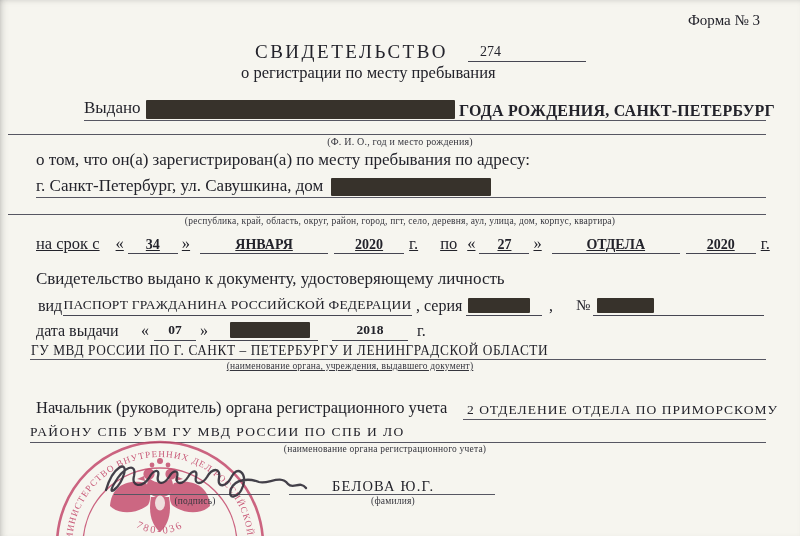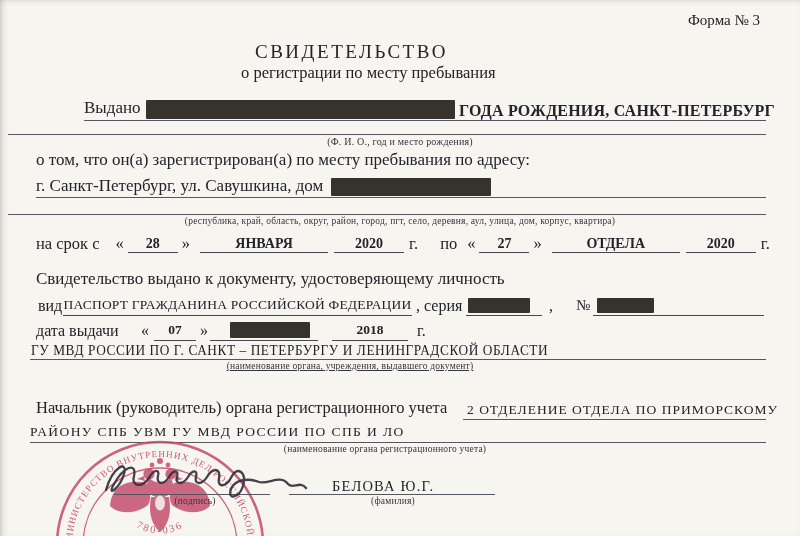--- a/index.html
+++ b/index.html
@@ -20,21 +20,21 @@
   .title-main{left:255px;top:41px;font-size:19px;letter-spacing:2.5px;}
   .title-num{left:468px;top:44px;width:106px;border-bottom:1.3px solid #464652;font-size:14px;padding:0 0 1px 12px;}
   .subtitle{left:241px;top:63px;font-size:16.5px;}
 
   .issued-label{left:84px;top:98px;font-size:17px;}
   .issued-value{left:459px;top:102px;font-size:16px;font-weight:bold;letter-spacing:.2px;}
 
   .statement{left:36px;top:150px;font-size:17px;}
   .address{left:36px;top:176px;font-size:17px;}
 
-  .period{left:36px;top:234px;right:28px;display:flex;align-items:center;font-size:16.5px;white-space:nowrap;}
+  .period{left:36px;top:234px;right:28px;display:flex;align-items:flex-end;font-size:16.5px;white-space:nowrap;text-decoration:underline;}
   .period .lbl{margin-right:12px;}
   .period .q{margin:0 4px;}
   .period .day{width:50px;}
   .period .month{width:128px;margin:0 6px;}
   .period .year{width:70px;margin-right:5px;}
   .period .g{margin-right:18px;}
   .period .po{margin:0 6px 0 4px;}
 
   .doc-statement{left:36px;top:269px;font-size:17px;}
   .vid-label{left:38px;top:297px;font-size:16px;}
@@ -66,40 +66,41 @@
   .sig-svg{left:100px;top:454px;z-index:4;}
 </style>
 </head>
 <body>
 
 <div class="paper">
 
   <div class="abs forma">Форма № 3</div>
 
   <div class="abs title-main">СВИДЕТЕЛЬСТВО</div>
+  <div class="abs title-num">274</div>
   <div class="abs subtitle">о регистрации по месту пребывания</div>
 
   <div class="abs issued-label">Выдано</div>
   <div class="redact" style="left:146px;top:100px;width:309px;height:19px;"></div>
   <div class="abs issued-value">ГОДА РОЖДЕНИЯ, САНКТ-ПЕТЕРБУРГ</div>
   <div class="hline" style="left:84px;top:120px;width:682px;"></div>
   <div class="hline" style="left:8px;top:134px;width:758px;"></div>
   <div class="cap" style="left:0;top:136px;width:100%;font-size:10px;">(Ф. И. О., год и место рождения)</div>
 
   <div class="abs statement">о том, что он(а) зарегистрирован(а) по месту пребывания по адресу:</div>
   <div class="abs address">г. Санкт-Петербург, ул. Савушкина, дом</div>
   <div class="redact" style="left:331px;top:178px;width:160px;height:18px;"></div>
   <div class="hline" style="left:36px;top:197px;width:730px;"></div>
   <div class="hline" style="left:8px;top:214px;width:758px;"></div>
   <div class="cap" style="left:0;top:216px;width:100%;">(республика, край, область, округ, район, город, пгт, село, деревня, аул, улица, дом, корпус, квартира)</div>
 
   <div class="abs period">
     <span class="lbl">на срок с</span>
     <span class="q">«</span>
-    <span class="uval day">28</span>
+    <span class="uval day">34</span>
     <span class="q">»</span>
     <span class="uval month">ЯНВАРЯ</span>
     <span class="uval year">2020</span>
     <span class="g">г.</span>
     <span class="po">по</span>
     <span class="q">«</span>
     <span class="uval day">27</span>
     <span class="q">»</span>
     <span class="uval month">ОТДЕЛА</span>
     <span class="uval year">2020</span>

